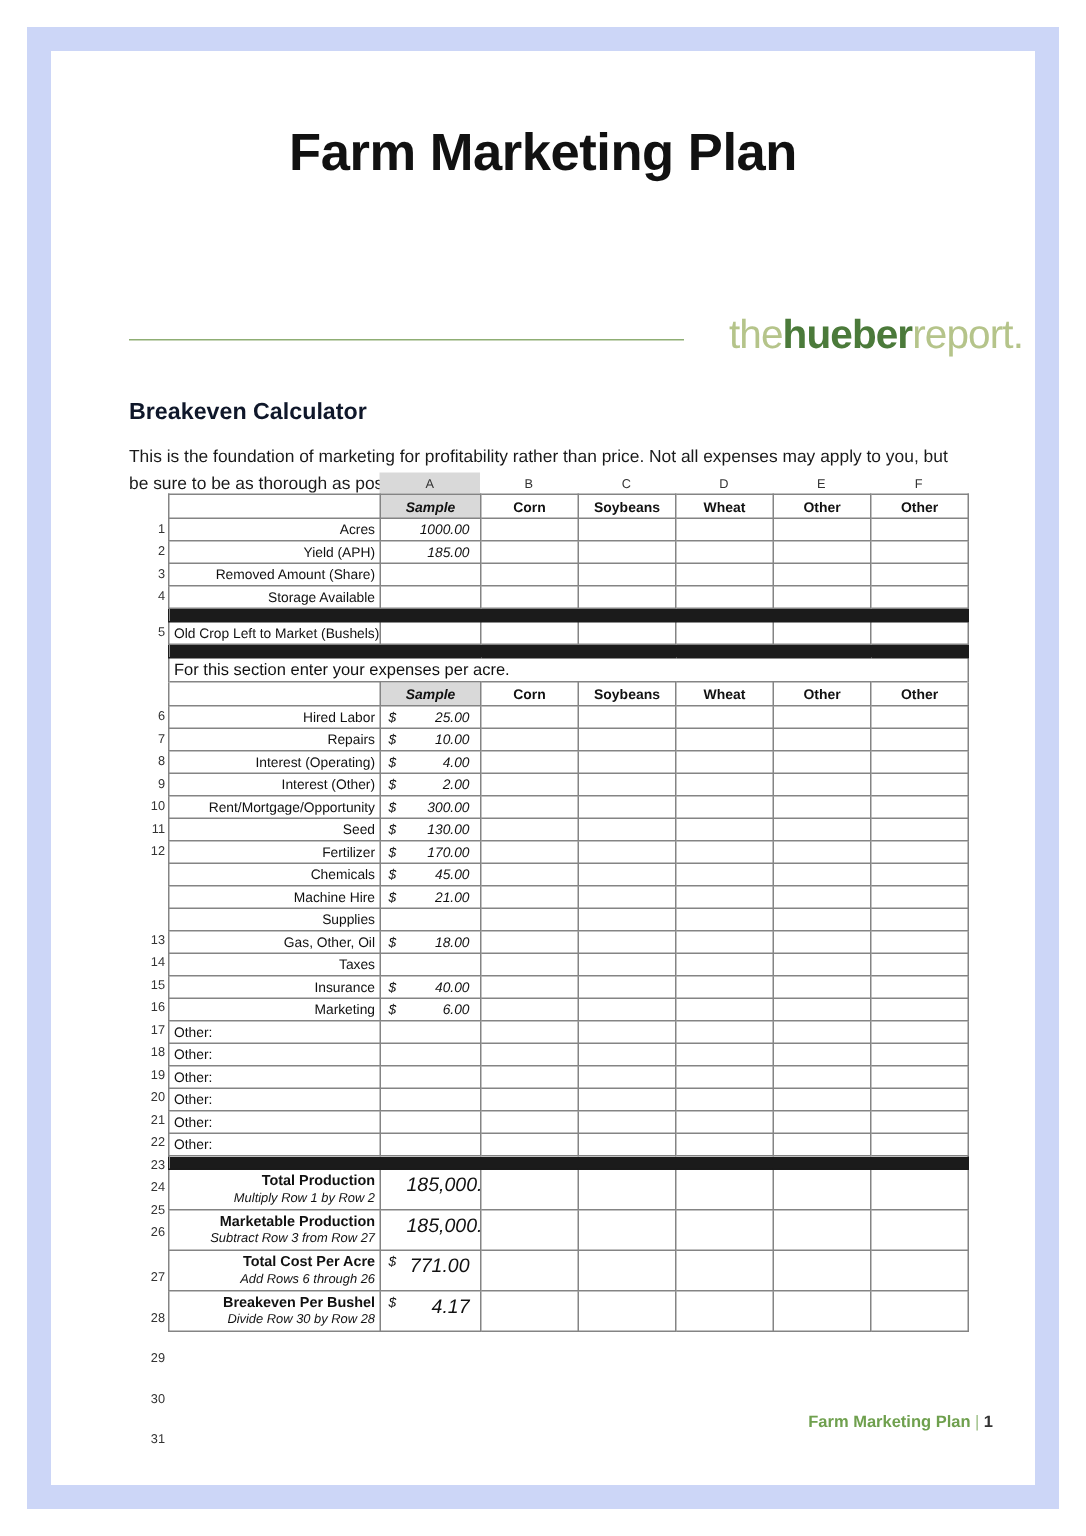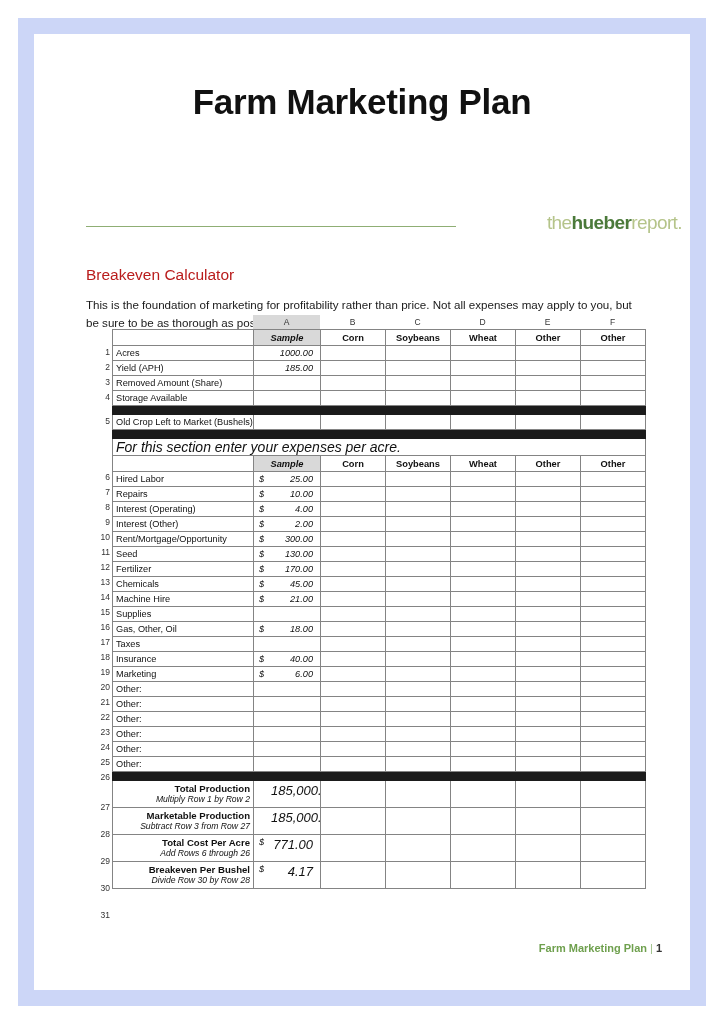--- a/index.html
+++ b/index.html
@@ -39,37 +39,37 @@
     position:absolute;
     left:52px; top:192px;
     width:370px; height:0;
     border-top:1.6px solid #8fae74;
   }
   .logo {
     position:absolute;
     left:430px; top:172px;
     width:218px;
     text-align:right;
-    font-size:19px;
+    font-size:27px;
     line-height:34px;
     white-space:nowrap;
     letter-spacing:-0.6px;
   }
   .logo .lg-the  { color:#b5c48a; font-weight:normal; }
   .logo .lg-hue  { color:#4b7a3a; font-weight:bold; }
   .logo .lg-rep  { color:#b5c48a; font-weight:normal; }
   .logo .lg-dot  { color:#b5c48a; font-weight:normal; }
 
   
   .sec-heading {
     position:absolute;
     left:52px; top:232px;
     font-size:15.5px;
-    font-weight:normal;
-    color:#b91c1c;
+    font-weight:bold;
+    color:#0f172a;
   }
   .intro {
     position:absolute;
     left:52px; top:262px;
     width:560px;
     font-size:11.6px;
     line-height:17.5px;
     color:#1a1a1a;
   }
 
@@ -109,21 +109,21 @@
     padding:0 3px;
     vertical-align:middle;
     background:#ffffff;
     overflow:hidden;
     white-space:nowrap;
   }
   col.c-lbl { width:141px; }
   col.c-a   { width:67px;  }
   col.c-std { width:65px;  }
 
-  td.lbl    { padding-right:1px; }
+  td.lbl    { text-align:right; padding-right:1px; }
   td.lbl-l  { text-align:left;  padding-left:4px;margin-left:32px;  }
   td.a-cell { background:#d9d9d9; padding:0; }
   td.blank-a{ background:#d9d9d9; }
 
   .acell-wrap { display:flex; width:100%; height:100%; align-items:center; }
   .acell-cur  { flex:0 0 14px; font-style:italic; text-align:left; padding-left:2px; }
   .acell-val  { flex:1 1 auto; font-style:italic; text-align:right; padding-right:4px; }
 
   
   .rowno {
@@ -142,22 +142,21 @@
     height:9px;
   }
   tr.noterow td {
     border-left:1px solid #848484;
     border-right:1px solid #848484;
     border-top:none;
     border-bottom:none;
     height:16px;
   }
   td.note-text {
-    font-style:italic;
-    font-size:14px;
+    font-size:11px;
     text-align:left;
     padding-left:5px;
     border:none;
   }
   tr.hdr td {
     text-align:center;
     font-weight:bold;
     font-size:9.3px;
     height:16px;
   }
@@ -232,21 +231,21 @@
             <div style="height:9px;line-height:9px;">&nbsp;</div>
             <div style="height:16px;line-height:16px;">&nbsp;</div>
             <div style="height:16px;line-height:16px;"></div>
             <div style="height:15px;line-height:15px;">6</div>
             <div style="height:15px;line-height:15px;">7</div>
             <div style="height:15px;line-height:15px;">8</div>
             <div style="height:15px;line-height:15px;">9</div>
             <div style="height:15px;line-height:15px;">10</div>
             <div style="height:15px;line-height:15px;">11</div>
             <div style="height:15px;line-height:15px;">12</div>
-            <div style="height:15px;line-height:15px;">13</div>
+            <div style="height:15px;line-height:15px;margin-top:44px;">13</div>
             <div style="height:15px;line-height:15px;">14</div>
             <div style="height:15px;line-height:15px;">15</div>
             <div style="height:15px;line-height:15px;">16</div>
             <div style="height:15px;line-height:15px;">17</div>
             <div style="height:15px;line-height:15px;">18</div>
             <div style="height:15px;line-height:15px;">19</div>
             <div style="height:15px;line-height:15px;">20</div>
             <div style="height:15px;line-height:15px;">21</div>
             <div style="height:15px;line-height:15px;">22</div>
             <div style="height:15px;line-height:15px;">23</div>

